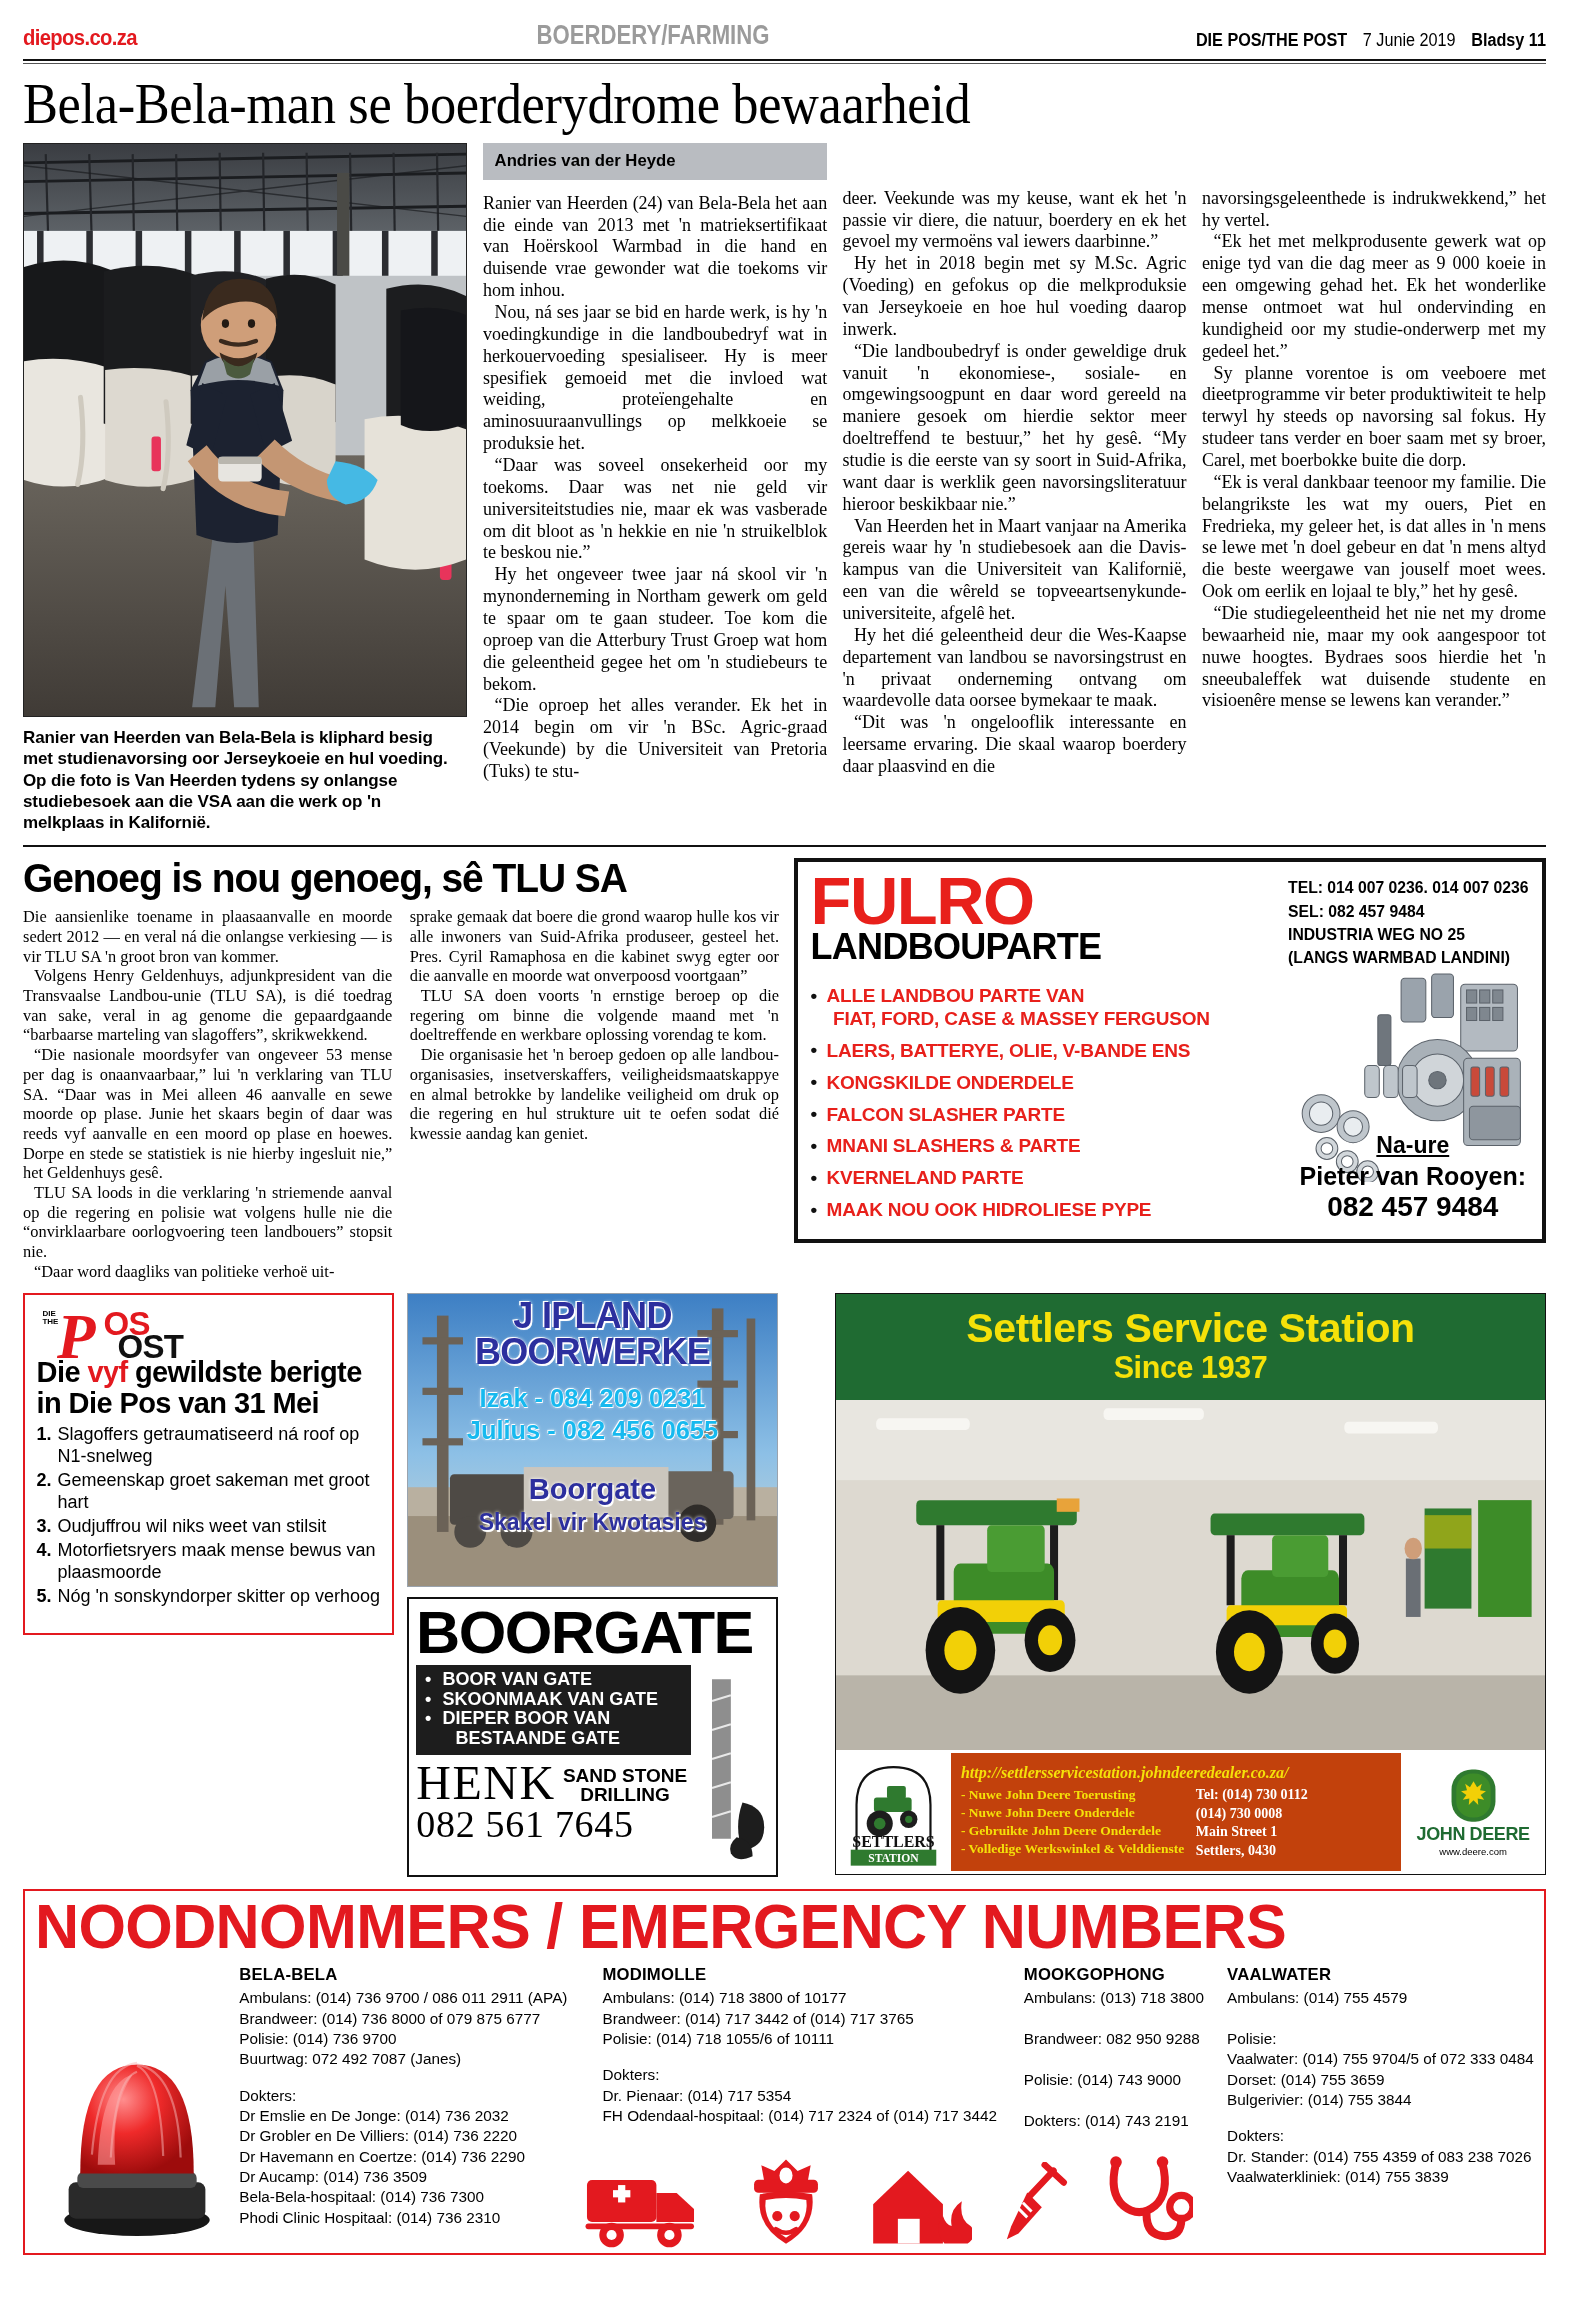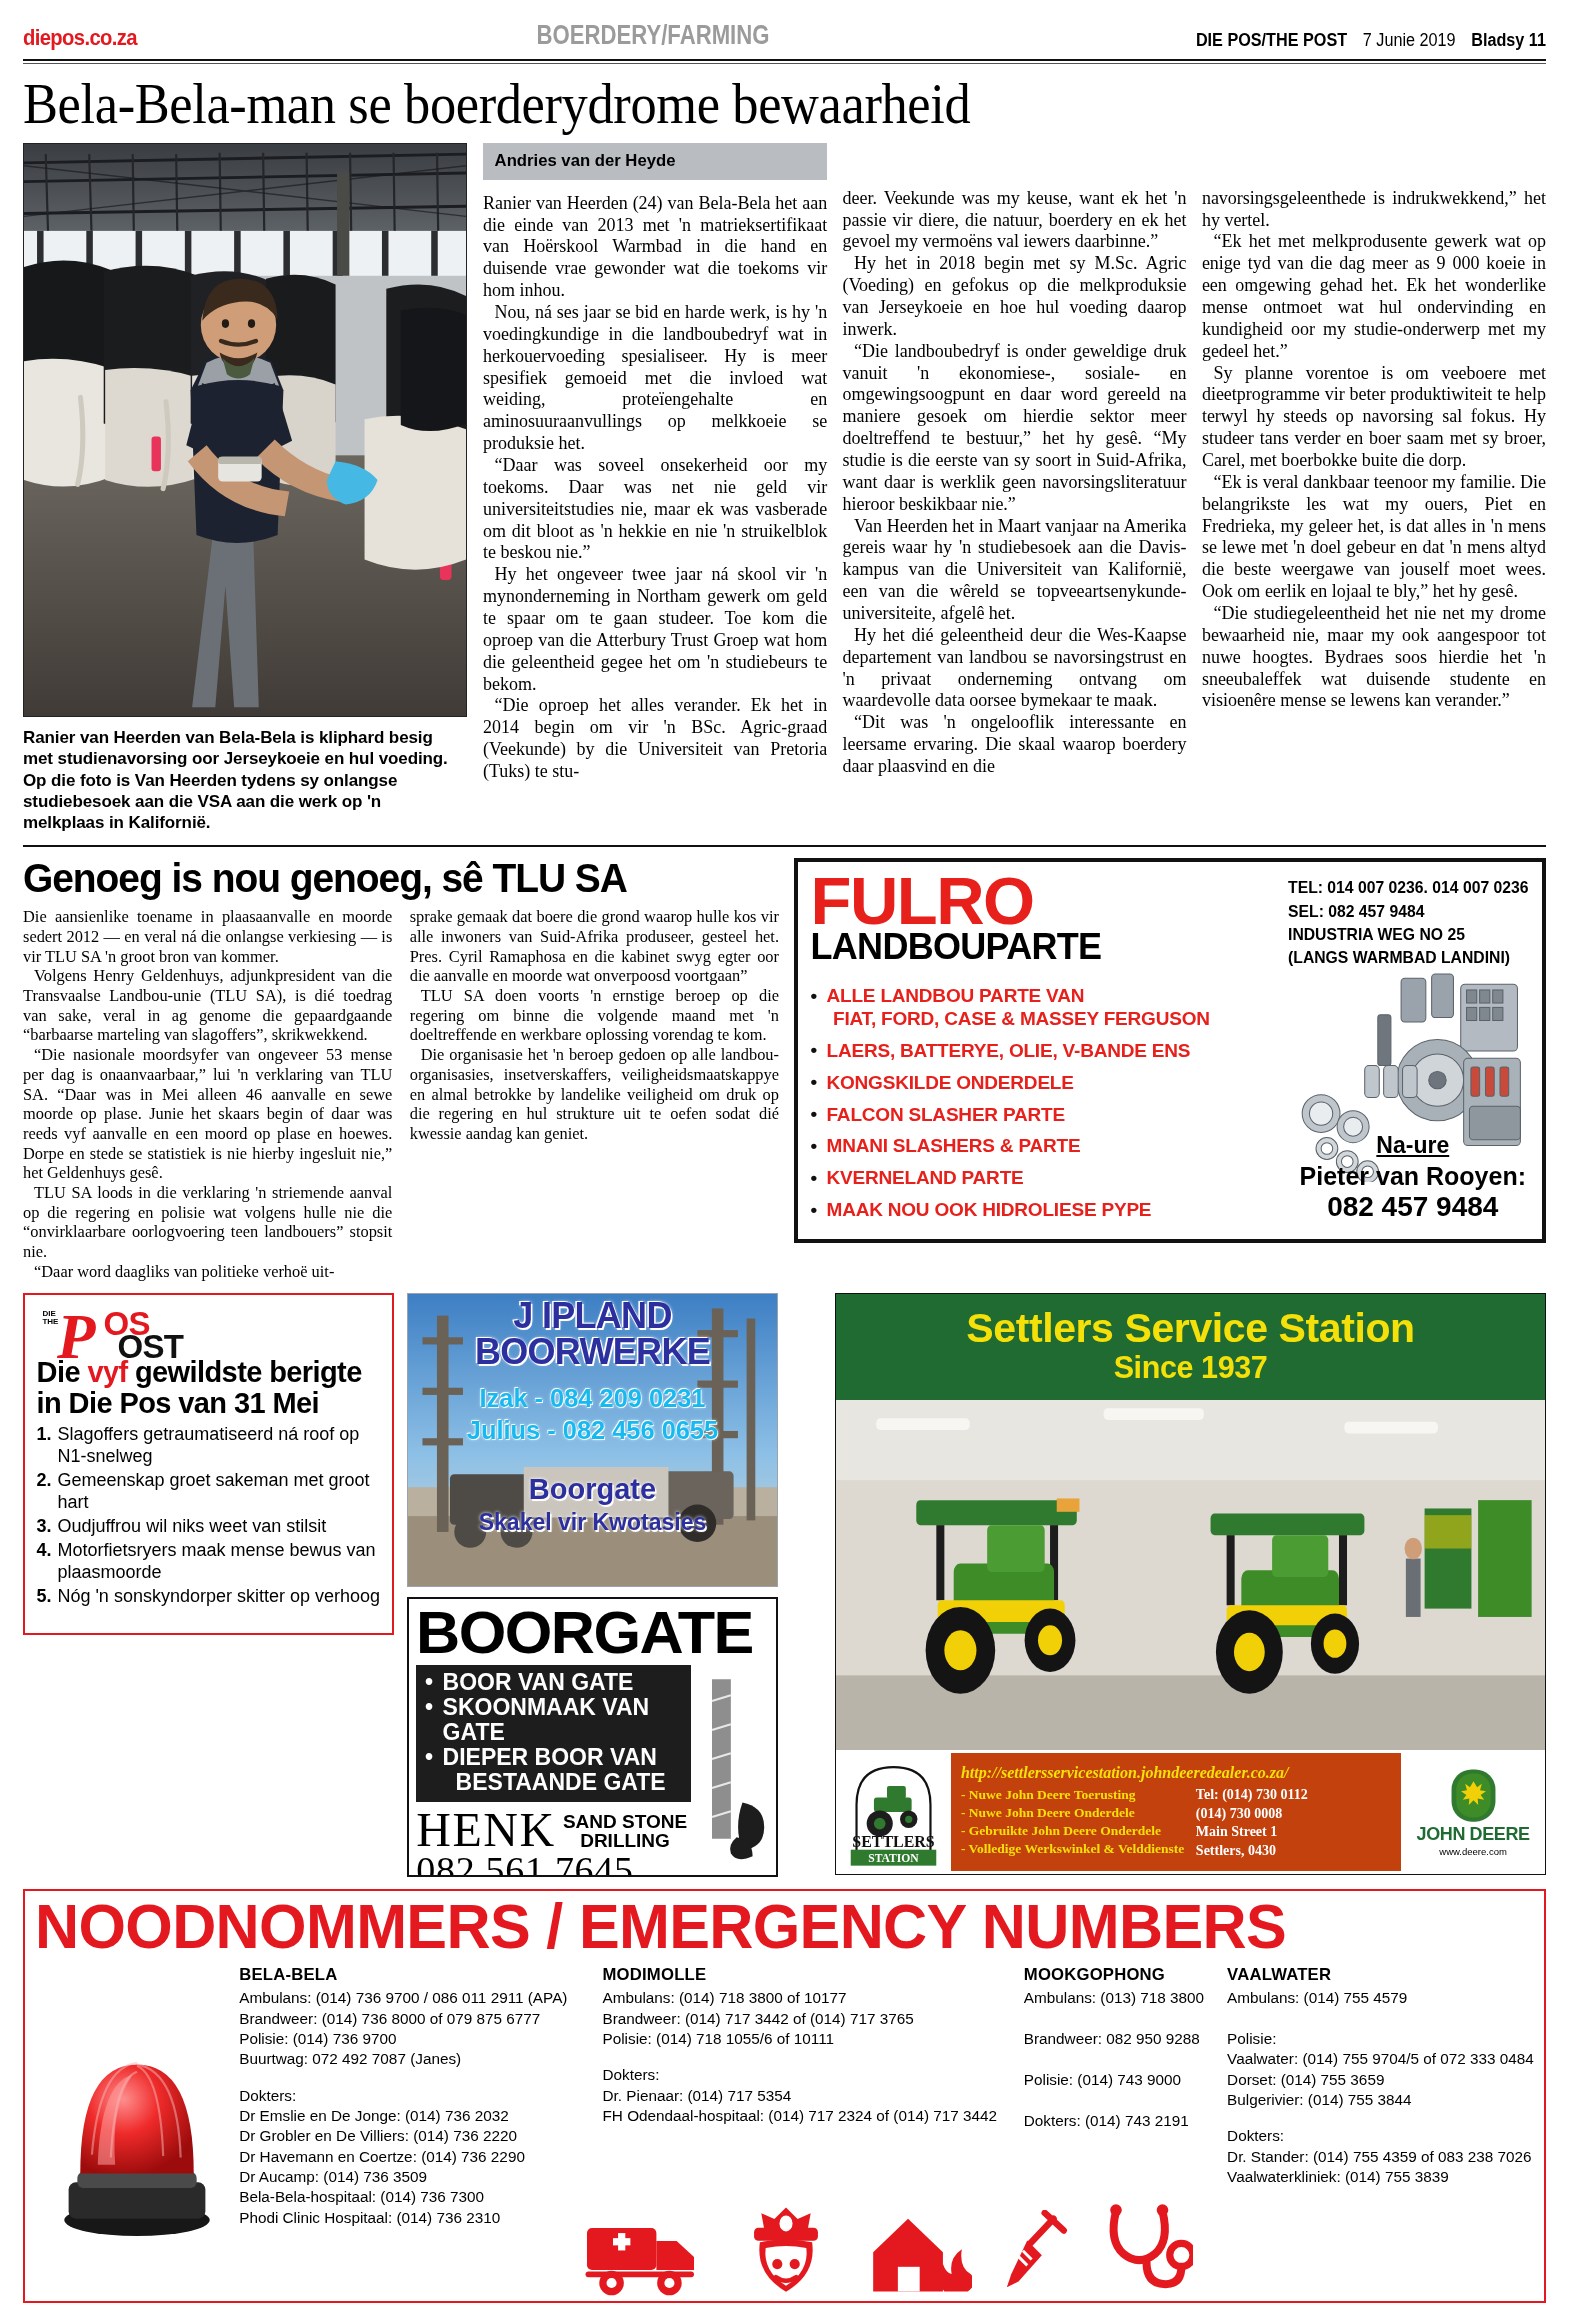--- a/index.html
+++ b/index.html
@@ -118,21 +118,21 @@
   .jip-txt { position:absolute; inset:0; display:flex; flex-direction:column; align-items:center; justify-content:flex-start; padding-top:4.4px; }
   .jip-name { color:#2c2f9e; font-weight:bold; font-size:36px; line-height:.98; letter-spacing:-0.7px; text-shadow:0 0 3.6px #fff, 1.5px 1.5px 0 #fff, -1.5px -1.5px 0 #fff; text-align:center; }
   .jip-phone { color:#17b9ef; font-weight:bold; font-size:25.4px; line-height:1.25; text-shadow:0 0 3.6px #fff,0.7px 0.7px 0 #fff,-0.7px -0.7px 0 #fff; margin-top:14.5px; text-align:center;}
   .jip-boorgate { color:#2c2f9e; font-weight:bold; font-size:29px; margin-top:26px; text-shadow:0 0 3.6px #fff,1.5px 1.5px 0 #fff; }
   .jip-skakel { color:#2c2f9e; font-weight:bold; font-size:23px; margin-top:2.9px; text-shadow:0 0 3.6px #fff,1.5px 1.5px 0 #fff; }
 
   
   .boorgate { height:280px; margin-top:10.2px; border:2.2px solid #111; background:#fff; position:relative; overflow:hidden; padding:5.8px 7.3px; }
   .bg-title { font-weight:bold; font-size:60px; letter-spacing:-1.5px; line-height:.92; transform:scaleX(1.02); transform-origin:left center;}
   .bg-black { background:#1d1d1d; color:#fff; margin-top:4.4px; padding:5.8px 7.3px 7.3px 7.3px; width:78%; }
-  .bg-black div { font-weight:bold; font-size:23px; line-height:1.08; padding-left:19px; position:relative; }
+  .bg-black div { font-weight:bold; font-size:18px; line-height:1.08; padding-left:19px; position:relative; }
   .bg-black div:before { content:"\2022"; position:absolute; left:1.5px; }
   .bg-black div.cont:before { content:""; }
   .bg-foot { display:flex; align-items:flex-end; gap:7.3px; margin-top:5.8px; }
   .bg-henk { font-family:"Liberation Serif",serif; font-size:48px; line-height:.9; letter-spacing:1.5px; }
   .bg-sand { font-weight:bold; font-size:19px; line-height:1.02; text-align:center; }
   .bg-phone { font-family:"Liberation Serif",serif; font-size:38px; letter-spacing:0.7px; margin-top:-2.9px; }
 
   
   .settlers { border:1.5px solid #111; overflow:hidden; height:582px; display:flex; flex-direction:column; }
   .set-green { background:#1f6b32; text-align:center; padding:13px 0 14.5px 0; }
@@ -145,21 +145,21 @@
   .set-black { flex:1 1 auto; background:#c2410c; color:#fff; padding:5.8px 10.2px; display:flex; flex-direction:column; justify-content:center;font-family:Liberation Serif, serif; }
   .set-url { color:#f5e109; font-weight:bold; font-style:italic; font-size:16px; margin-bottom:4.4px; }
   .set-cols { display:flex; gap:11.6px; }
   .set-bullets div { color:#f5e109; font-weight:bold; font-size:13.5px; line-height:1.32; }
   .set-addr div { color:#fff; font-weight:bold; font-size:14px; line-height:1.32; }
   .set-jd { width:138px; flex:0 0 138px; display:flex; flex-direction:column; align-items:center; justify-content:center; }
   .set-jd .jdw { font-size:9.5px; margin-top:1.5px; }
   .set-jd .jdname { font-weight:bold; font-size:18px; color:#1f6b32; letter-spacing:-0.4px; }
 
   
-  .emg { border:2.2px solid #e3191f; margin-top:11.6px; height:414px; position:relative; overflow:hidden; padding:4.4px 10.2px 7.3px 10.2px; }
+  .emg { border:2.2px solid #e3191f; margin-top:11.6px; height:366px; position:relative; overflow:hidden; padding:4.4px 10.2px 7.3px 10.2px; }
   .emg-title { color:#e3191f; font-weight:bold; font-size:63px; line-height:1; letter-spacing:-0.7px; transform:scaleX(.97); transform-origin:left center; white-space:nowrap; }
   .emg-body { display:flex; margin-top:5.8px; }
   .emg-siren { width:204px; flex:0 0 204px; position:relative; }
   .emg-cols { flex:1 1 auto; display:flex; gap:7.3px; }
   .emg-col { font-size:15.3px; line-height:1.33; }
   .emg-col.c1 { width:356px; flex:0 0 356px; }
   .emg-col.c2 { width:414px; flex:0 0 414px; }
   .emg-col.c3 { width:196px; flex:0 0 196px; }
   .emg-col.c4 { flex:1 1 auto; }
   .emg-col h4 { margin:0 0 2.2px 0; font-size:16.7px; font-weight:bold; letter-spacing:0.2px; }

